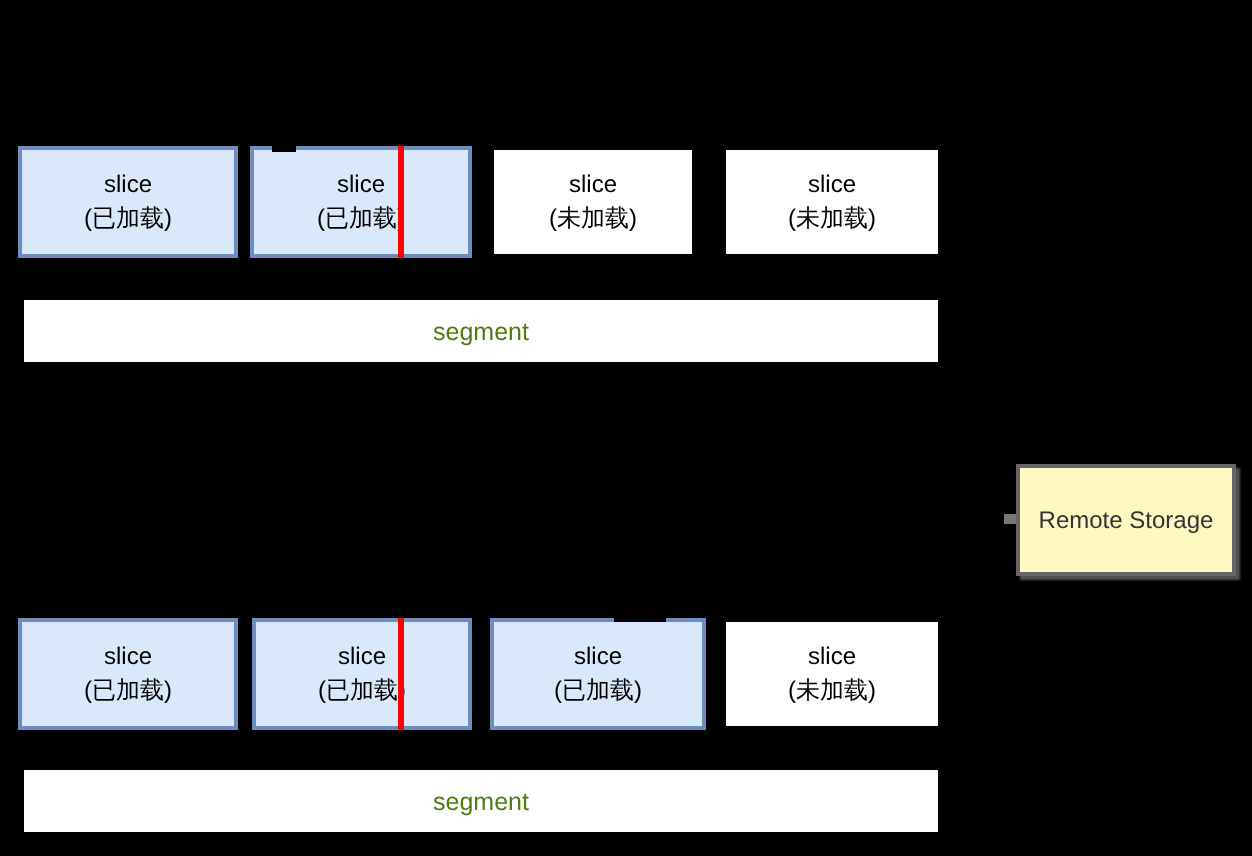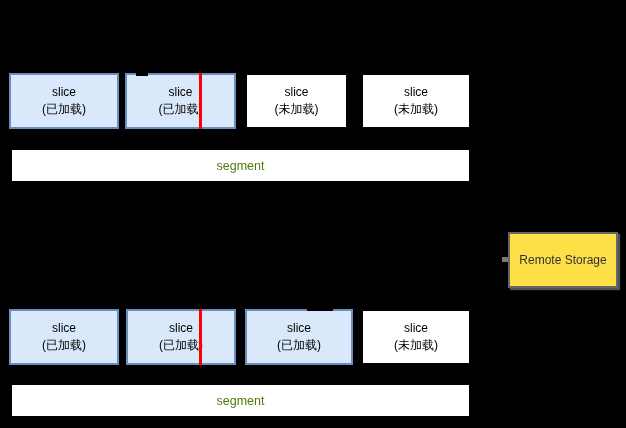--- a/index.html
+++ b/index.html
@@ -67,21 +67,21 @@
   .m-top { left: 199px; top: 73px; }
   .m-bottom { left: 199px; top: 309px; }
 
   .remote-storage {
     position: absolute;
     box-sizing: border-box;
     left: 508px;
     top: 232px;
     width: 110px;
     height: 56px;
-    background: #fde047;
+    background: #fef9c3;
     border: 2px solid #666666;
     box-shadow: 2px 2px 1px rgba(150,150,150,0.55);
     display: flex;
     align-items: center;
     justify-content: center;
     font-size: 12px;
     color: #333333;
   }
 
   

